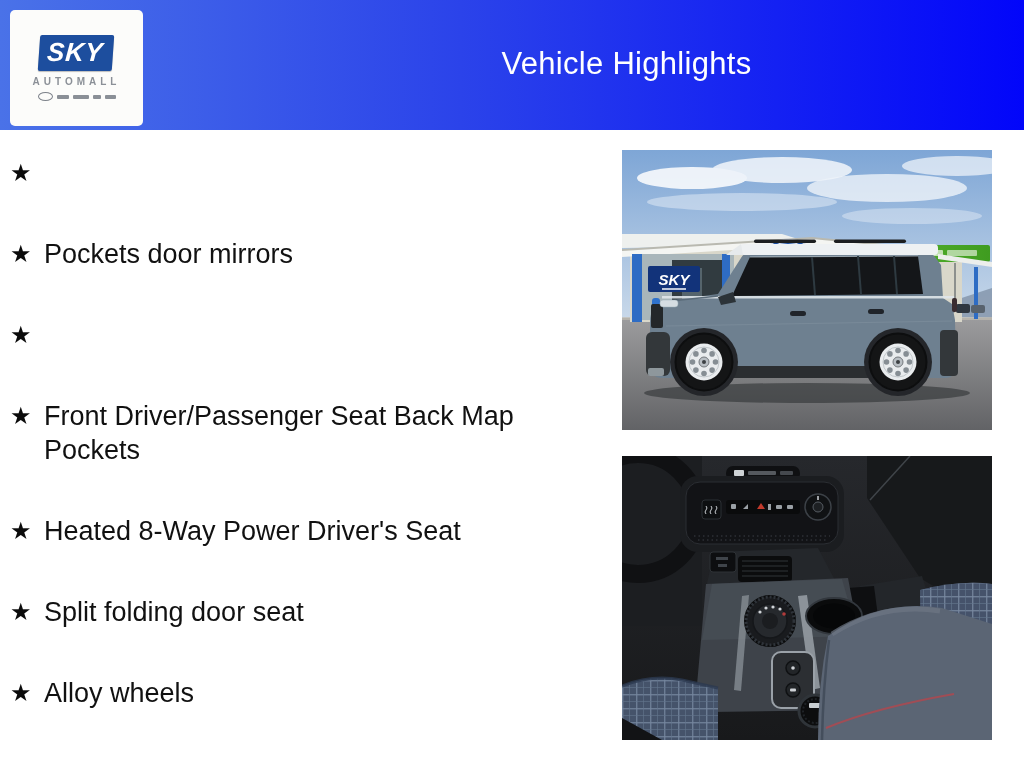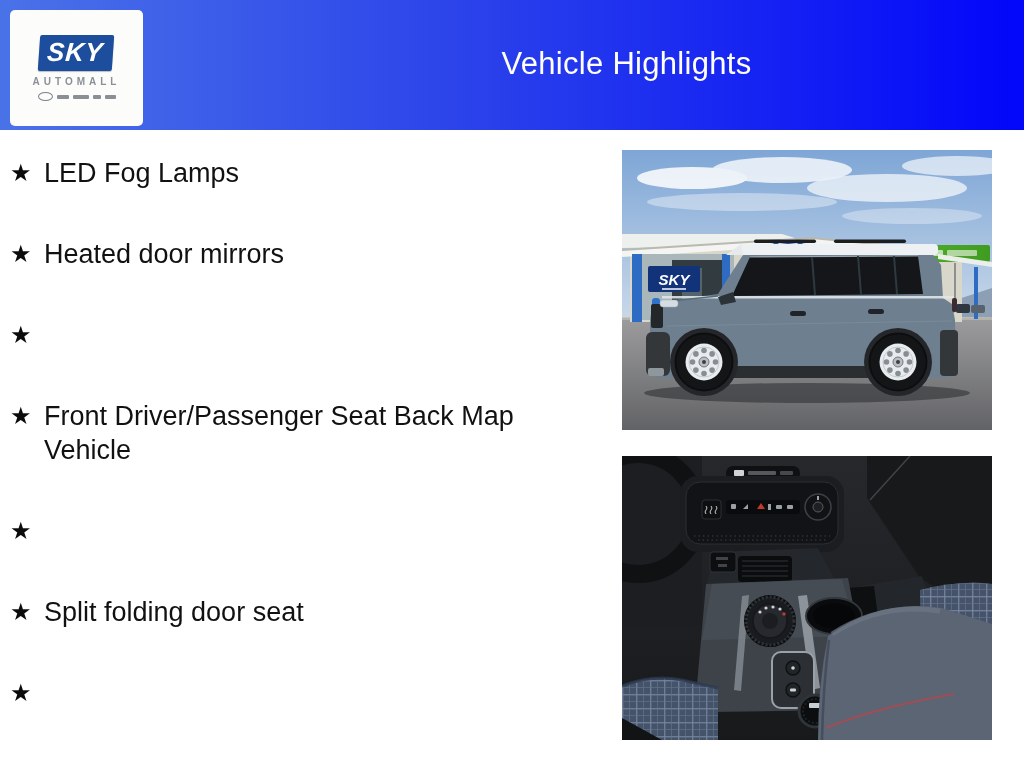--- a/index.html
+++ b/index.html
@@ -51,43 +51,44 @@
         <span class="brand-dash bd3"></span>
         <span class="brand-dash bd4"></span>
       </div>
     </div>
     <h1 class="page-title">Vehicle Highlights</h1>
   </header>
 
   <ul class="highlights">
     <li>
       <span class="star">★</span>
-      <span class="txt">LED Fog Lamps</span>
-      </li>
-    <li>
-      <span class="star">★</span>
-      <span class="txt">Heated door mirrors</span>
+      </li>
+    <li>
+      <span class="star">★</span>
+      <span class="txt">Pockets door mirrors</span>
       </li>
     <li>
       <span class="star">★</span>
       </li>
     <li>
       <span class="star">★</span>
       <span class="txt">Front Driver/Passenger Seat Back Map
-Vehicle</span>
-      </li>
-    <li>
-      <span class="star">★</span>
+Pockets</span>
+      </li>
+    <li>
+      <span class="star">★</span>
+      <span class="txt">Heated 8-Way Power Driver's Seat</span>
       </li>
     <li>
       <span class="star">★</span>
       <span class="txt">Split folding door seat</span>
       </li>
     <li>
       <span class="star">★</span>
+      <span class="txt">Alloy wheels</span>
       </li>
   </ul>
 
   <figure class="photo photo-exterior">
     <svg width="370" height="280" viewBox="0 0 370 280" xmlns="http://www.w3.org/2000/svg">
       <defs>
         <linearGradient id="sky" x1="0" y1="0" x2="0" y2="1">
           <stop offset="0" stop-color="#7ea6d6"></stop>
             <stop offset="1" stop-color="#cbdaea"></stop>
         </linearGradient>

